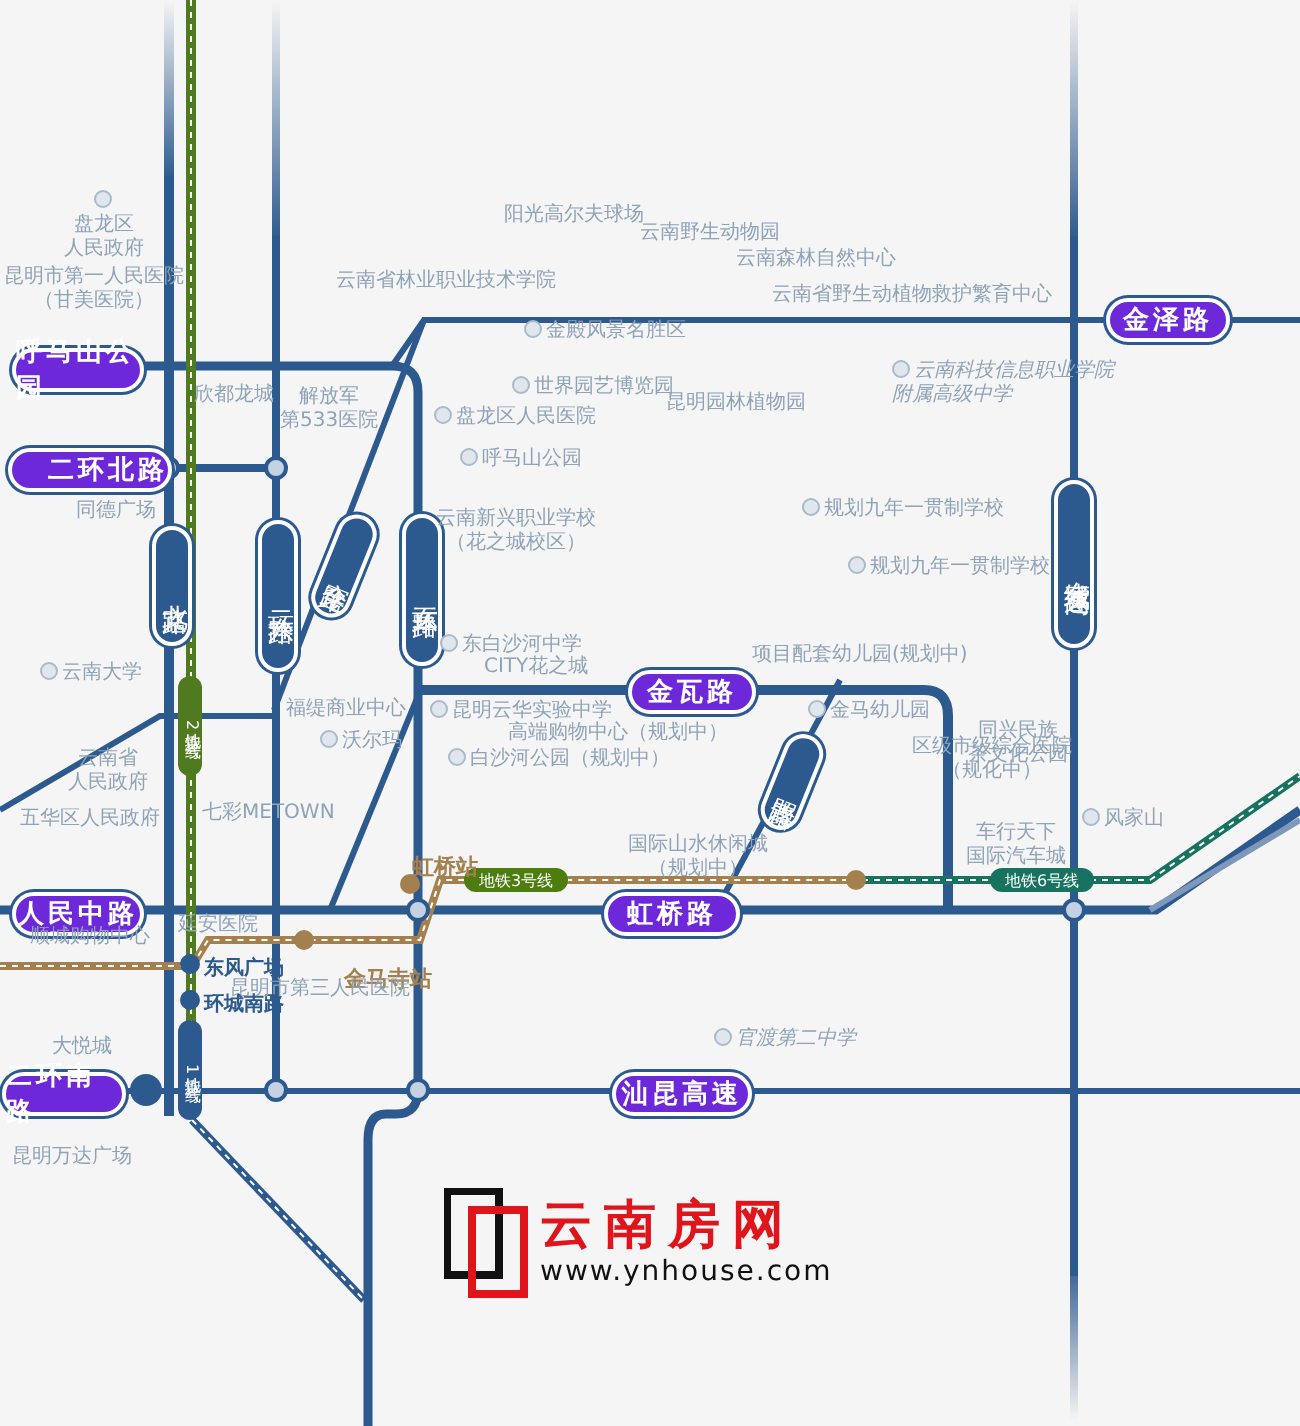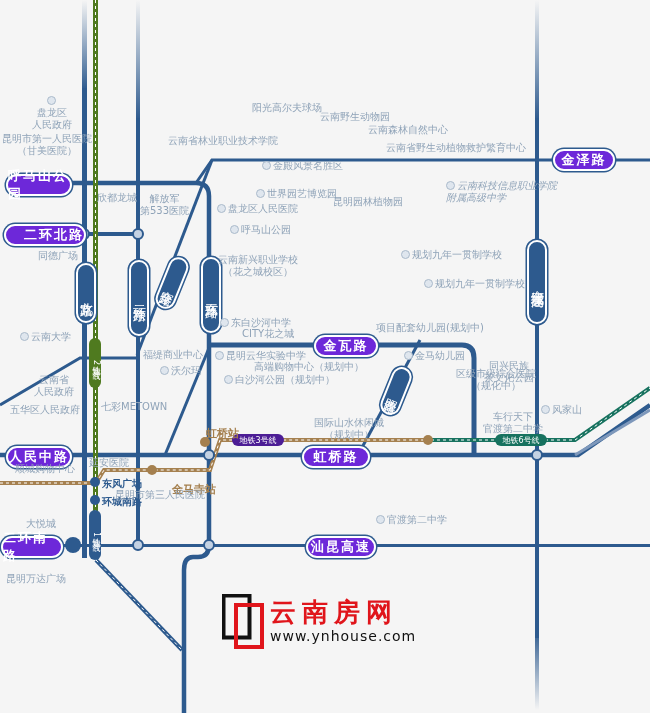--- a/index.html
+++ b/index.html
@@ -114,21 +114,21 @@
   <div class="badge" style="left:314px;top:335px;width:60px;height:18px;">金瓦路</div>
   <div class="vbadge" style="left:386px;top:366px;width:16px;height:46px;transform:rotate(22deg);">照青路</div>
   <div class="badge" style="left:6px;top:446px;width:62px;height:18px;">人民中路</div>
   <div class="badge" style="left:302px;top:446px;width:64px;height:18px;">虹桥路</div>
   <div class="badge" style="left:1px;top:536px;width:58px;height:18px;">二环南路</div>
   <div class="badge" style="left:306px;top:536px;width:66px;height:18px;">汕昆高速</div>
 
   
   <div class="metro-tag" style="left:89px;top:338px;width:12px;height:50px;background:#4f7a1f;writing-mode:vertical-rl;">地铁2号线</div>
   <div class="metro-tag" style="left:89px;top:510px;width:12px;height:50px;background:#2d5a8e;writing-mode:vertical-rl;">地铁1号线</div>
-  <div class="metro-tag" style="left:232px;top:434px;width:52px;height:12px;background:#4c1d95;">地铁3号线</div>
+  <div class="metro-tag" style="left:232px;top:434px;width:52px;height:12px;background:#4d7c0f;">地铁3号线</div>
   <div class="metro-tag" style="left:495px;top:434px;width:52px;height:12px;background:#17725f;">地铁6号线</div>
 
   
   <div class="station-gold" style="left:178px;top:426px;">虹桥站</div>
   <div class="station-gold" style="left:144px;top:482px;">金马寺站</div>
   <div class="station" style="left:102px;top:477px;">东风广场</div>
   <div class="station" style="left:102px;top:495px;">环城南路</div>
 
   
   <div class="poi c" style="left:32px;top:95px;"><span class="dot"></span><br><span style="white-space:pre">盘龙区
@@ -170,26 +170,26 @@
   <div class="poi c" style="left:484px;top:360px;"><span style="white-space:pre">同兴民族
 茶文化公园</span></div>
   <div class="poi c" style="left:34px;top:374px;"><span style="white-space:pre">云南省
 人民政府</span></div>
   <div class="poi" style="left:10px;top:404px;"><span>五华区人民政府</span></div>
   <div class="poi" style="left:101px;top:401px;"><span>七彩METOWN</span></div>
   <div class="poi c" style="left:314px;top:417px;"><span style="white-space:pre">国际山水休闲城
 （规划中）</span></div>
   <div class="poi" style="left:541px;top:404px;"><span class="dot"></span><span>风家山</span></div>
   <div class="poi c" style="left:483px;top:411px;"><span style="white-space:pre">车行天下
-官渡第二中学</span></div>
+国际汽车城</span></div>
   <div class="poi" style="left:89px;top:457px;"><span>延安医院</span></div>
   <div class="poi" style="left:15px;top:463px;"><span>顺城购物中心</span></div>
   <div class="poi" style="left:115px;top:489px;"><span>昆明市第三人民医院</span></div>
   <div class="poi" style="left:26px;top:518px;"><span>大悦城</span></div>
-  <div class="poi" style="left:376px;top:514px;"><span class="dot"></span><span>官渡第二中学</span></div>
+  <div class="poi" style="left:357px;top:514px;font-style:italic;"><span class="dot"></span><span>官渡第二中学</span></div>
   <div class="poi" style="left:6px;top:573px;"><span>昆明万达广场</span></div>
 
   
   <div class="logo">
     <svg width="46" height="60" style="position:absolute;left:0;top:4px;">
       <rect x="1.5" y="1.5" width="26" height="42" fill="none" stroke="#111" stroke-width="4"></rect>
       <rect x="14" y="11" width="26" height="42" fill="none" stroke="#e0151b" stroke-width="4"></rect>
     </svg>
     <div class="logo-title">云南房网</div>
     <div class="logo-url">www.ynhouse.com</div>

